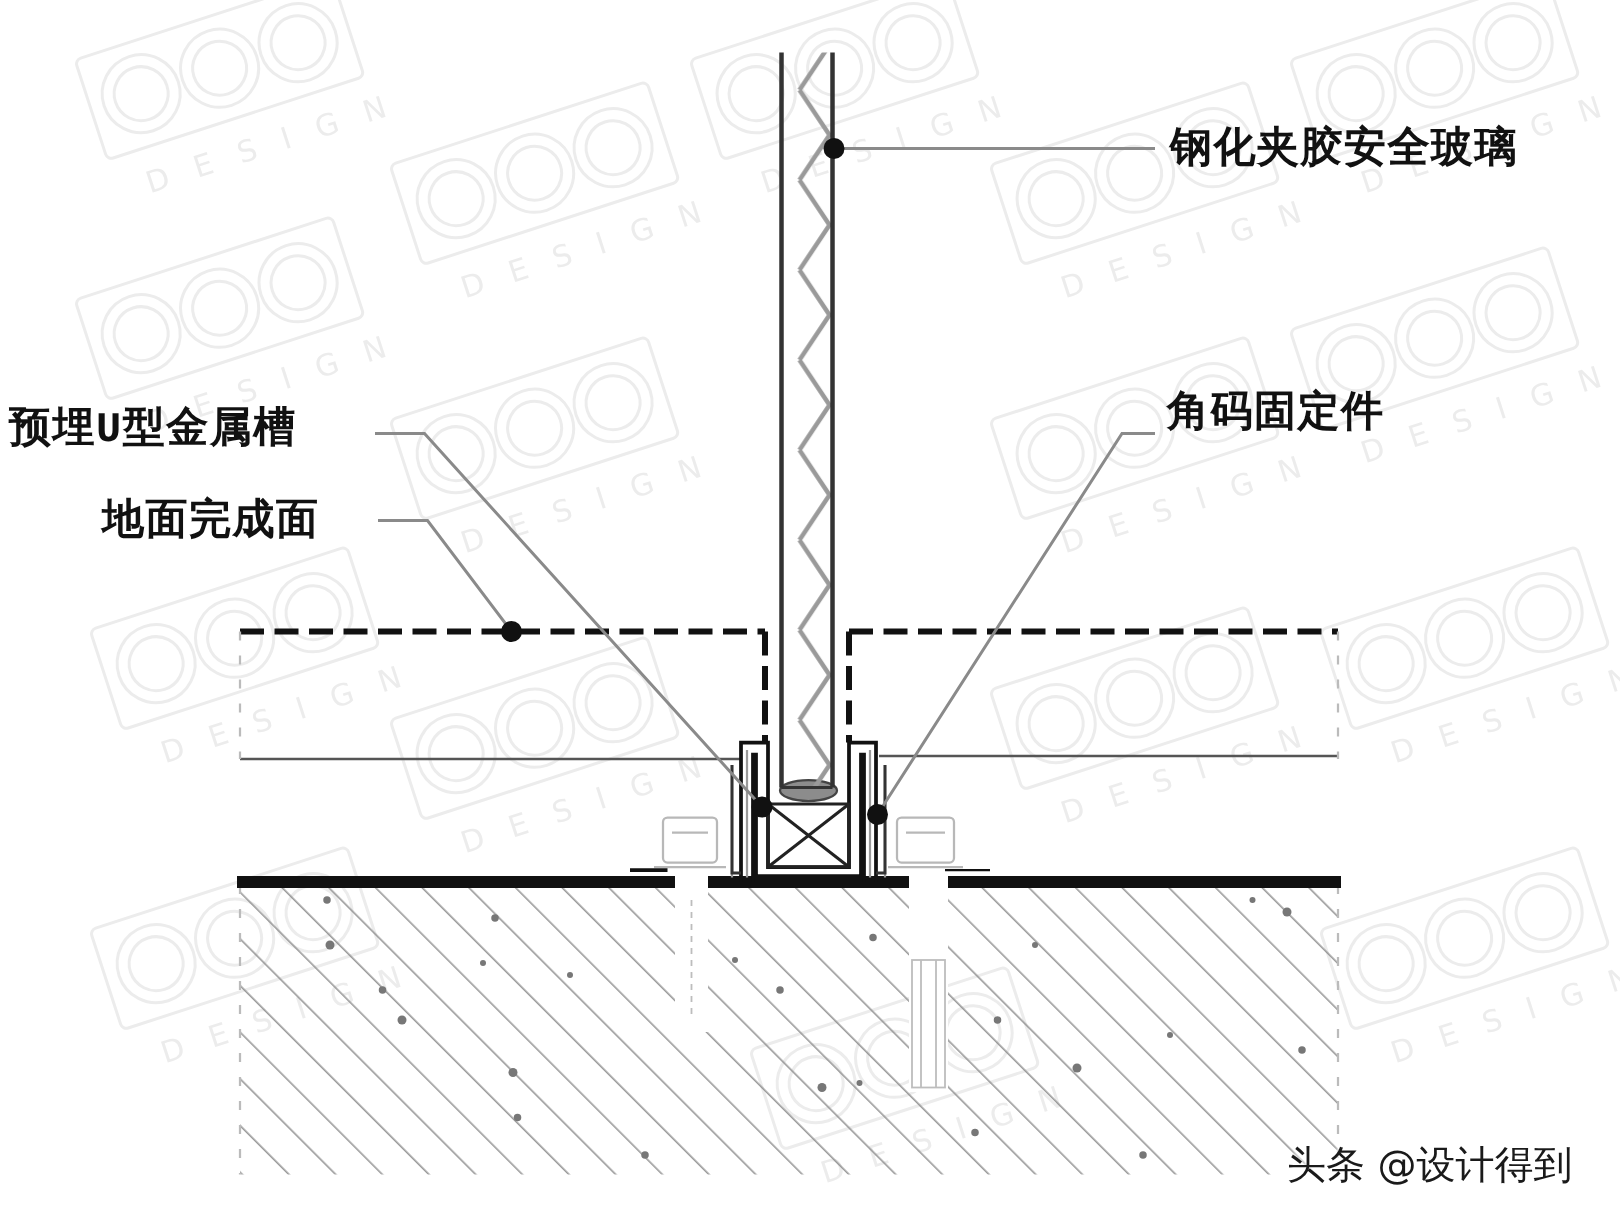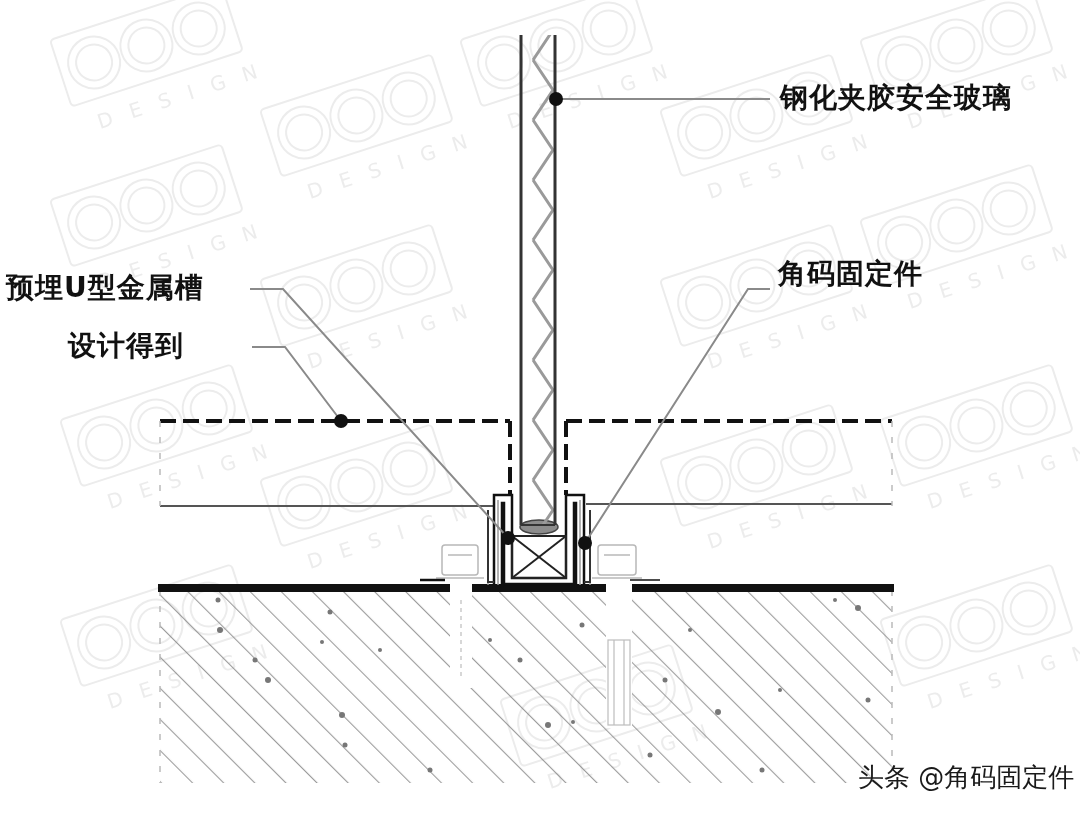--- a/index.html
+++ b/index.html
@@ -191,17 +191,17 @@
 
   <g fill="#111">
     <circle cx="556" cy="99" r="7"></circle>
     <circle cx="341" cy="421" r="7"></circle>
     <circle cx="508" cy="538" r="7"></circle>
     <circle cx="585" cy="543" r="7"></circle>
   </g>
 </svg>
 
 <div class="label" style="left:780px; top:84px;">钢化夹胶安全玻璃</div>
-<div class="label" style="left:6px; top:274px;">预埋U型金属槽</div>
-<div class="label" style="left:68px; top:332px;">设计得到</div>
+<div class="label" style="left:6px; top:274px;font-family:Liberation Mono, monospace;">预埋U型金属槽</div>
+<div class="label" style="left:68px; top:332px;">地面完成面</div>
 <div class="label" style="left:778px; top:260px;">角码固定件</div>
 
-<div class="credit" style="left:858px; top:764px;">头条 @角码固定件</div>
+<div class="credit" style="left:858px; top:764px;">头条 @设计得到</div>
 
 </body></html>

